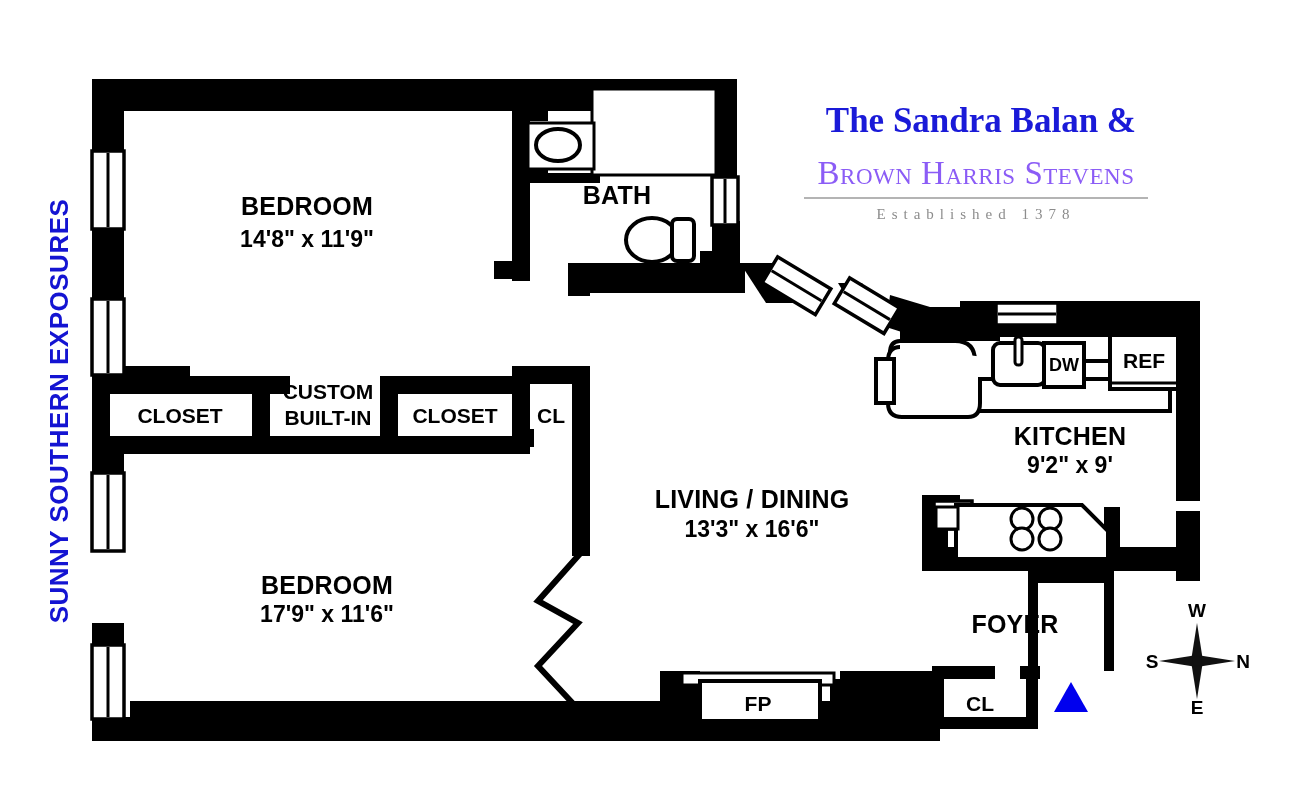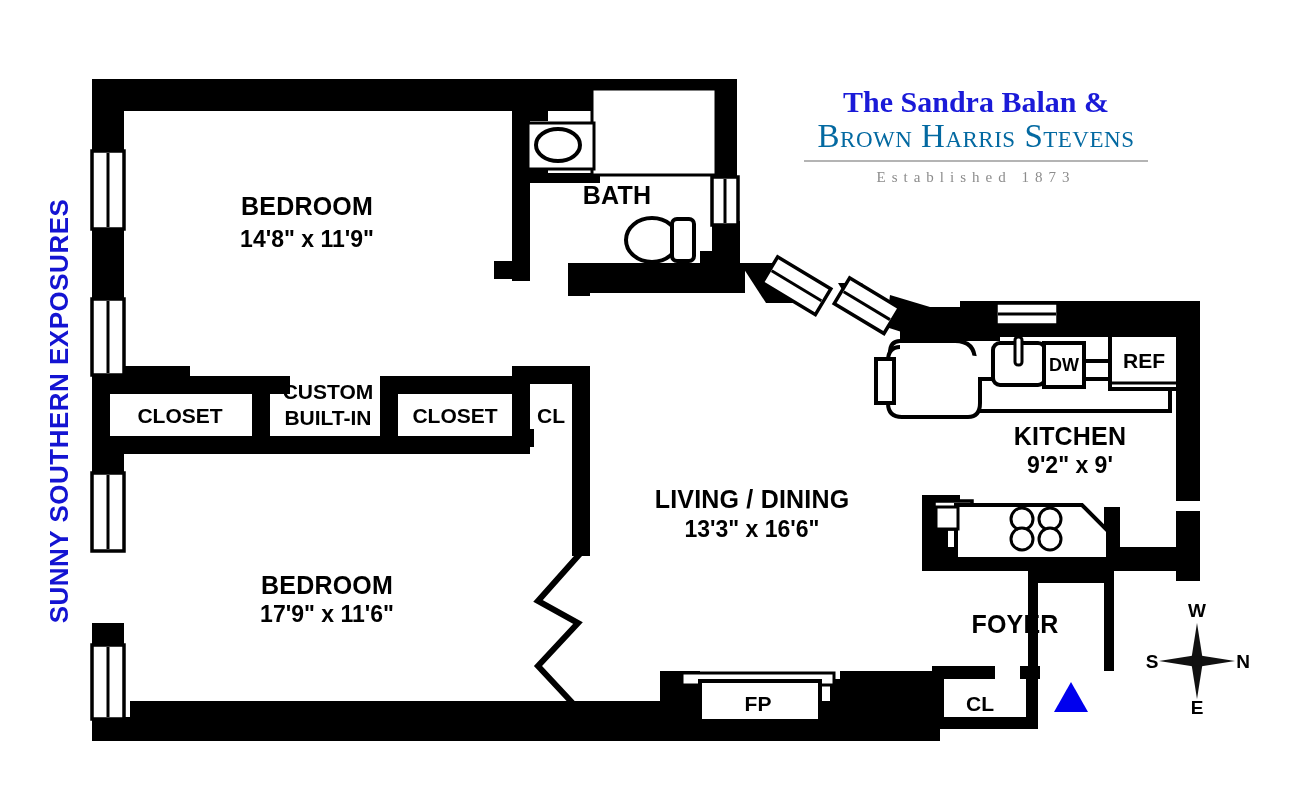--- a/index.html
+++ b/index.html
@@ -70,28 +70,29 @@
     position: absolute;
     left: 800px;
     top: 84px;
     width: 352px;
     text-align: center;
   }
   .team-name {
     color: #1a1ad8;
     font-family: "Liberation Serif", serif;
     font-weight: 700;
-    font-size: 30px;
+    font-size: 35px;
     line-height: 1.18;
-    margin: 0;
+    margin: 16px;
     white-space: nowrap;
+    text-align: right;
   }
   .brand-mark {
     margin-top: 1px;
-    color: #0369a1;
+    color: #8b5cf6;
     font-family: "Liberation Serif", serif;
     font-size: 33px;
     font-variant: small-caps;
     letter-spacing: 0.5px;
     line-height: 1;
     white-space: nowrap;
   }
   .brand-rule {
     height: 2px;
     background: #b4b4b4;
@@ -340,14 +341,14 @@
     <text class="compass-letter" x="1243" y="657">N</text>
   </g>
 
 </svg>
 </div>
 
 <div id="branding">
   <div class="team-name">The Sandra Balan &amp;</div>
   <div class="brand-mark">Brown Harris Stevens</div>
   <div class="brand-rule"></div>
-  <div class="brand-est">Established 1873</div>
+  <div class="brand-est">Established 1378</div>
 </div>
 
 </body></html>

